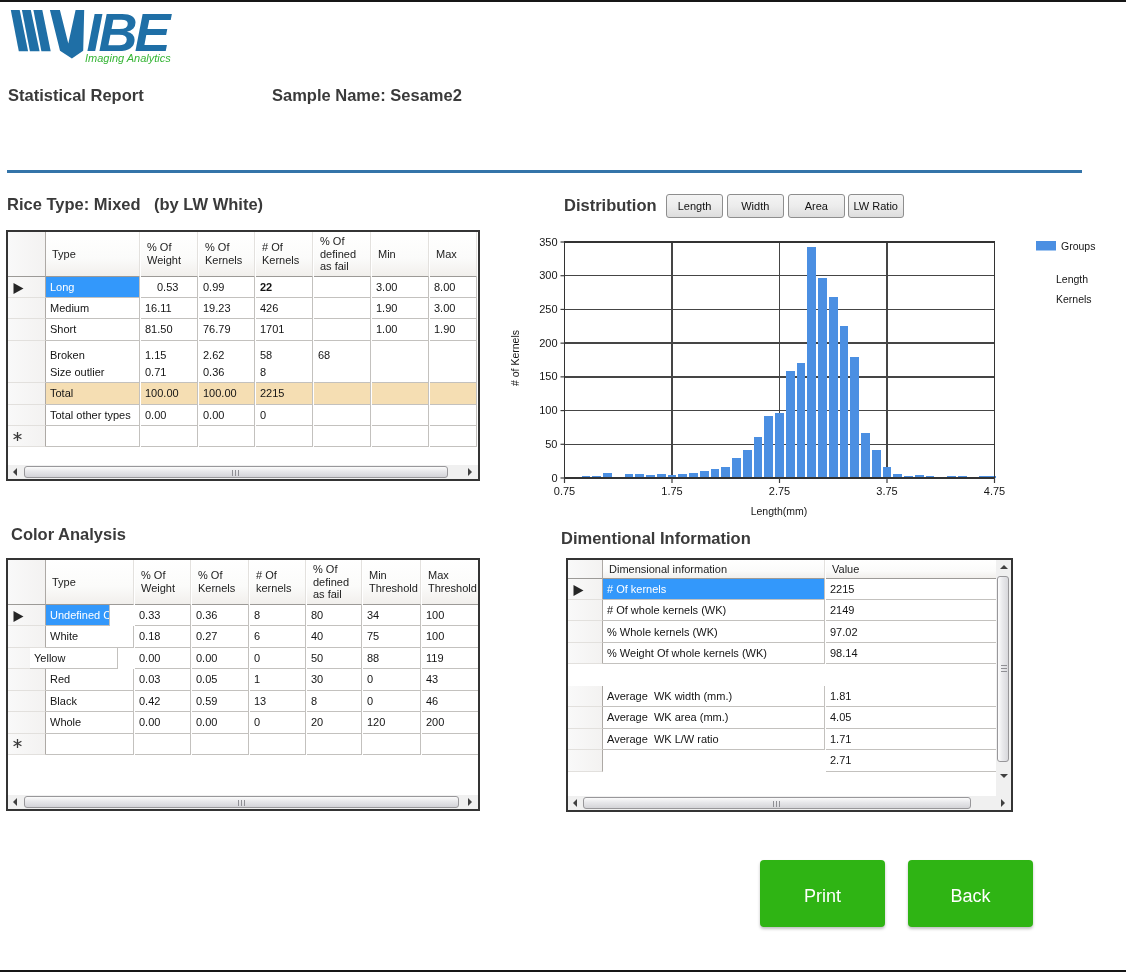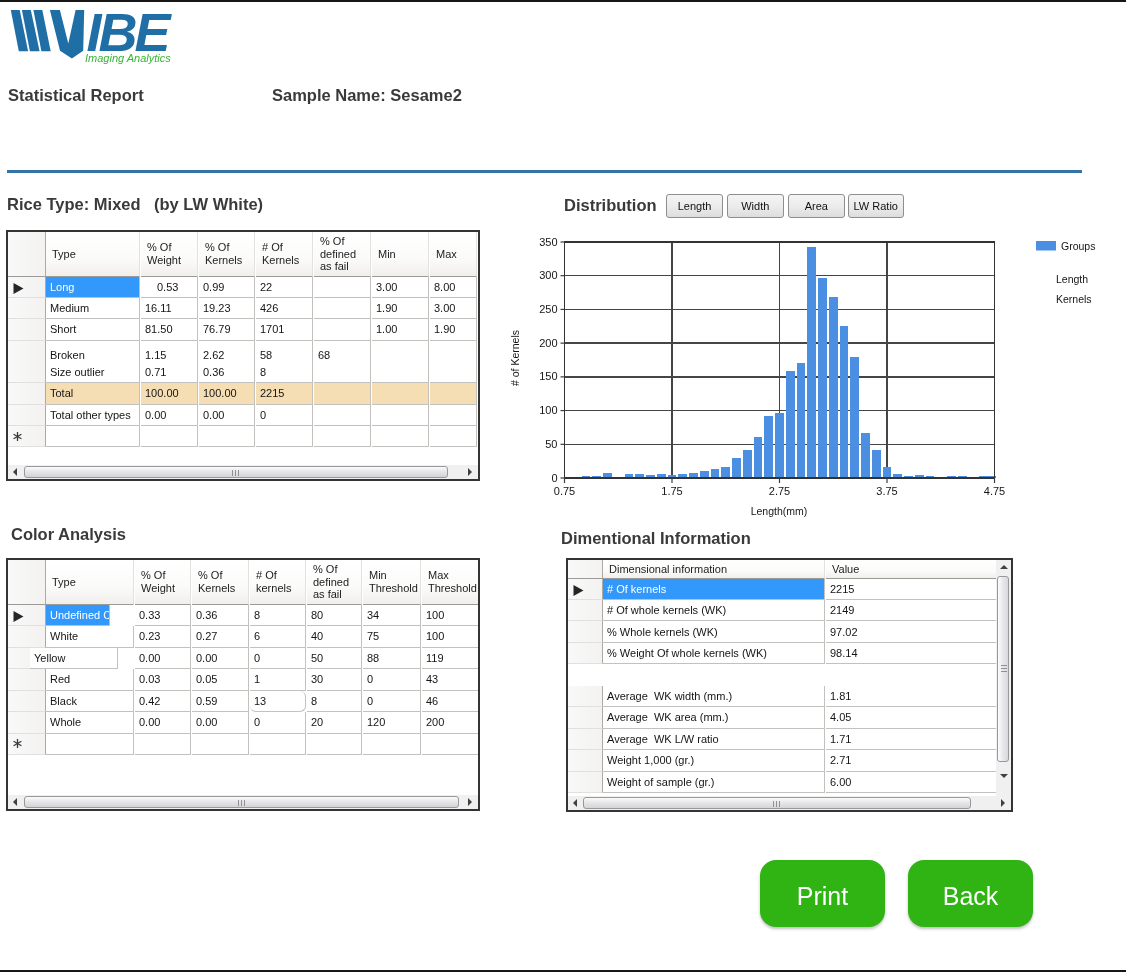--- a/index.html
+++ b/index.html
@@ -31,21 +31,21 @@
 .vsb { position:absolute; top:0; bottom:14px; right:0; width:15px; background:#f0f0f0; }
 .sbU { top:5px; } .sbD { bottom:18px; }
 .vthumb { position:absolute; left:1px; width:12px; top:16px; height:186px; border:1px solid #98979a;
   border-radius:3px; background:linear-gradient(90deg,#fdfdfd,#e9e9ec 45%,#d8d8dc); }
 .vgrip { position:absolute; top:50%; left:2.5px; height:7px; width:6px; margin-top:-4px;
   background:repeating-linear-gradient(#8f8f94 0 1px,transparent 1px 3px); }
 .btn { position:absolute; top:193.5px; height:24px; border:1px solid #8e8e8e; border-radius:3px;
   background:linear-gradient(#f4f4f4,#ececec 50%,#dddddd); font-size:11px; color:#111;
   display:flex; align-items:center; justify-content:center; }
 .gbtn { position:absolute; top:860px; width:125px; height:67px; background:#2fb414;
-  border-radius:16px; color:#fff; font-size:25px; display:flex; align-items:center;
+  border-radius:4px; color:#fff; font-size:18px; display:flex; align-items:center;
   justify-content:center; padding-top:6px; box-shadow:0 2px 3px rgba(0,0,0,0.25); }
 </style>
 </head>
 <body>
 <div class="abs" style="left:0;top:0;width:1126px;height:2px;background:#161616"></div>
 <svg style="position:absolute;left:10px;top:8px" width="170" height="58" viewBox="0 0 170 58">
     <polygon points="0.8,1.9 9.7,1.9 18.1,43.2 8.8,43.2" fill="#1f6fa6"></polygon>
     <polygon points="11.9,1.9 20.8,1.9 29.6,43.2 19.9,43.2" fill="#1f6fa6"></polygon>
     <polygon points="23.4,1.9 32.3,1.9 40.7,43.2 31.4,43.2" fill="#1f6fa6"></polygon>
     <polygon points="39.9,1.9 49.9,1.9 58.3,35.5 65.6,1.9 74.2,1.9 73.2,42.7 61.9,50.6 50.0,42.7" fill="#1f6fa6"></polygon>
@@ -160,21 +160,21 @@
       <div class="rowhdr rcell" style="left:0;width:38px">
         <div style="margin-left:5px">
           <svg width="11" height="11" viewBox="0 0 11 11" style="display:block;margin-top:4px">
             <path d="M0.5 0 L10.5 5.5 L0.5 11 Z" fill="#262626"></path>
           </svg>
         </div>
       </div>
       <div class="cell sel" style="left:38px;width:94px;">Long</div>
       <div class="cell" style="left:133px;width:57px;padding-left:16px;">0.53</div>
       <div class="cell" style="left:191px;width:56px;">0.99</div>
-      <div class="cell" style="left:248px;width:57px;">22</div>
+      <div class="cell" style="left:248px;width:57px;font-weight:bold;">22</div>
       <div class="cell" style="left:306px;width:57px;"></div>
       <div class="cell" style="left:364px;width:57px;">3.00</div>
       <div class="cell" style="left:422px;width:47px;">8.00</div>
     </div>
     <div class="trow" style="top:65.8px;height:21.35px">
       <div class="rowhdr rcell" style="left:0;width:38px"></div>
       <div class="cell" style="left:38px;width:94px;">Medium</div>
       <div class="cell" style="left:133px;width:57px;">16.11</div>
       <div class="cell" style="left:191px;width:56px;">19.23</div>
       <div class="cell" style="left:248px;width:57px;">426</div>
@@ -287,21 +287,21 @@
       <div class="cell" style="left:127px;width:56px;">0.33</div>
       <div class="cell" style="left:184px;width:57px;">0.36</div>
       <div class="cell" style="left:242px;width:56px;">8</div>
       <div class="cell" style="left:299px;width:55px;">80</div>
       <div class="cell" style="left:355px;width:58px;">34</div>
       <div class="cell" style="left:414px;width:59px;">100</div>
     </div>
     <div class="trow" style="top:66.0px;height:21.50px">
       <div class="rowhdr rcell" style="left:0;width:38px"></div>
       <div class="cell" style="left:38px;width:88px;">White</div>
-      <div class="cell" style="left:127px;width:56px;">0.23</div>
+      <div class="cell" style="left:127px;width:56px;">0.18</div>
       <div class="cell" style="left:184px;width:57px;">0.27</div>
       <div class="cell" style="left:242px;width:56px;">6</div>
       <div class="cell" style="left:299px;width:55px;">40</div>
       <div class="cell" style="left:355px;width:58px;">75</div>
       <div class="cell" style="left:414px;width:59px;">100</div>
     </div>
     <div class="trow" style="top:87.5px;height:21.50px">
       <div class="rowhdr rcell" style="left:0;width:38px"></div>
       <div class="cell" style="left:22px;width:88px;">Yellow</div>
       <div class="cell" style="left:127px;width:56px;">0.00</div>
@@ -319,21 +319,21 @@
       <div class="cell" style="left:242px;width:56px;">1</div>
       <div class="cell" style="left:299px;width:55px;">30</div>
       <div class="cell" style="left:355px;width:58px;">0</div>
       <div class="cell" style="left:414px;width:59px;">43</div>
     </div>
     <div class="trow" style="top:130.5px;height:21.50px">
       <div class="rowhdr rcell" style="left:0;width:38px"></div>
       <div class="cell" style="left:38px;width:88px;">Black</div>
       <div class="cell" style="left:127px;width:56px;">0.42</div>
       <div class="cell" style="left:184px;width:57px;">0.59</div>
-      <div class="cell" style="left:242px;width:56px;border-radius:6px;">13</div>
+      <div class="cell" style="left:242px;width:56px;">13</div>
       <div class="cell" style="left:299px;width:55px;">8</div>
       <div class="cell" style="left:355px;width:58px;">0</div>
       <div class="cell" style="left:414px;width:59px;">46</div>
     </div>
     <div class="trow" style="top:152.0px;height:21.50px">
       <div class="rowhdr rcell" style="left:0;width:38px"></div>
       <div class="cell" style="left:38px;width:88px;">Whole</div>
       <div class="cell" style="left:127px;width:56px;">0.00</div>
       <div class="cell" style="left:184px;width:57px;">0.00</div>
       <div class="cell" style="left:242px;width:56px;">0</div>
@@ -415,27 +415,21 @@
       <div class="cell" style="left:35px;width:222px;">Average&nbsp; WK area (mm.)</div>
       <div class="cell" style="left:258px;width:173px;">4.05</div>
     </div>
     <div class="trow" style="top:168.7px;height:21.45px">
       <div class="rowhdr rcell" style="left:0;width:35px"></div>
       <div class="cell" style="left:35px;width:222px;">Average&nbsp; WK L/W ratio</div>
       <div class="cell" style="left:258px;width:173px;">1.71</div>
     </div>
     <div class="trow" style="top:190.1px;height:21.45px">
       <div class="rowhdr rcell" style="left:0;width:35px"></div>
-      <div class="cell" style="left:35px;width:222px;">Weight 1,000 (gr.)</div>
       <div class="cell" style="left:258px;width:173px;">2.71</div>
-    </div>
-    <div class="trow" style="top:211.5px;height:21.45px">
-      <div class="rowhdr rcell" style="left:0;width:35px"></div>
-      <div class="cell" style="left:35px;width:222px;">Weight of sample (gr.)</div>
-      <div class="cell" style="left:258px;width:173px;">6.00</div>
     </div>
     <div class="hsb">
       <svg class="sbL" width="4" height="8" viewBox="0 0 4 8">
         <path d="M4 0 L0 4 L4 8 Z" fill="#404040"></path>
       </svg>
       <svg class="sbR" width="4" height="8" viewBox="0 0 4 8">
         <path d="M0 0 L4 4 L0 8 Z" fill="#404040"></path>
       </svg>
       <div class="thumb" style="left:15px;right:40px">
         <div class="grip"></div>

